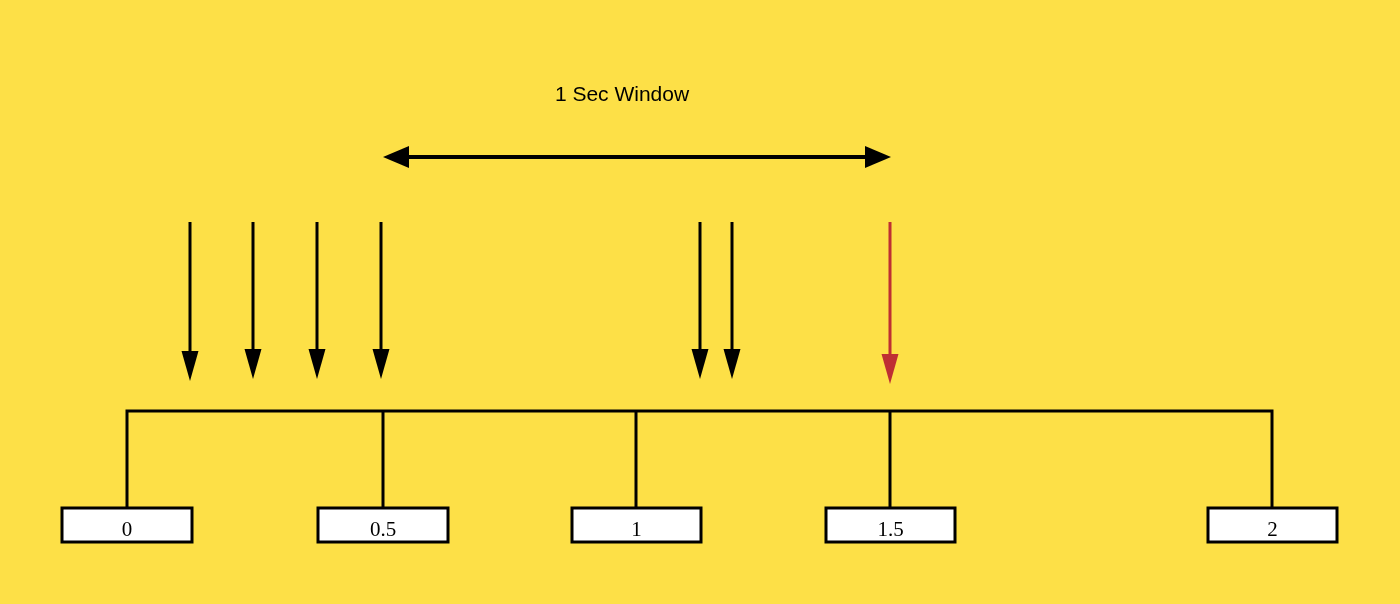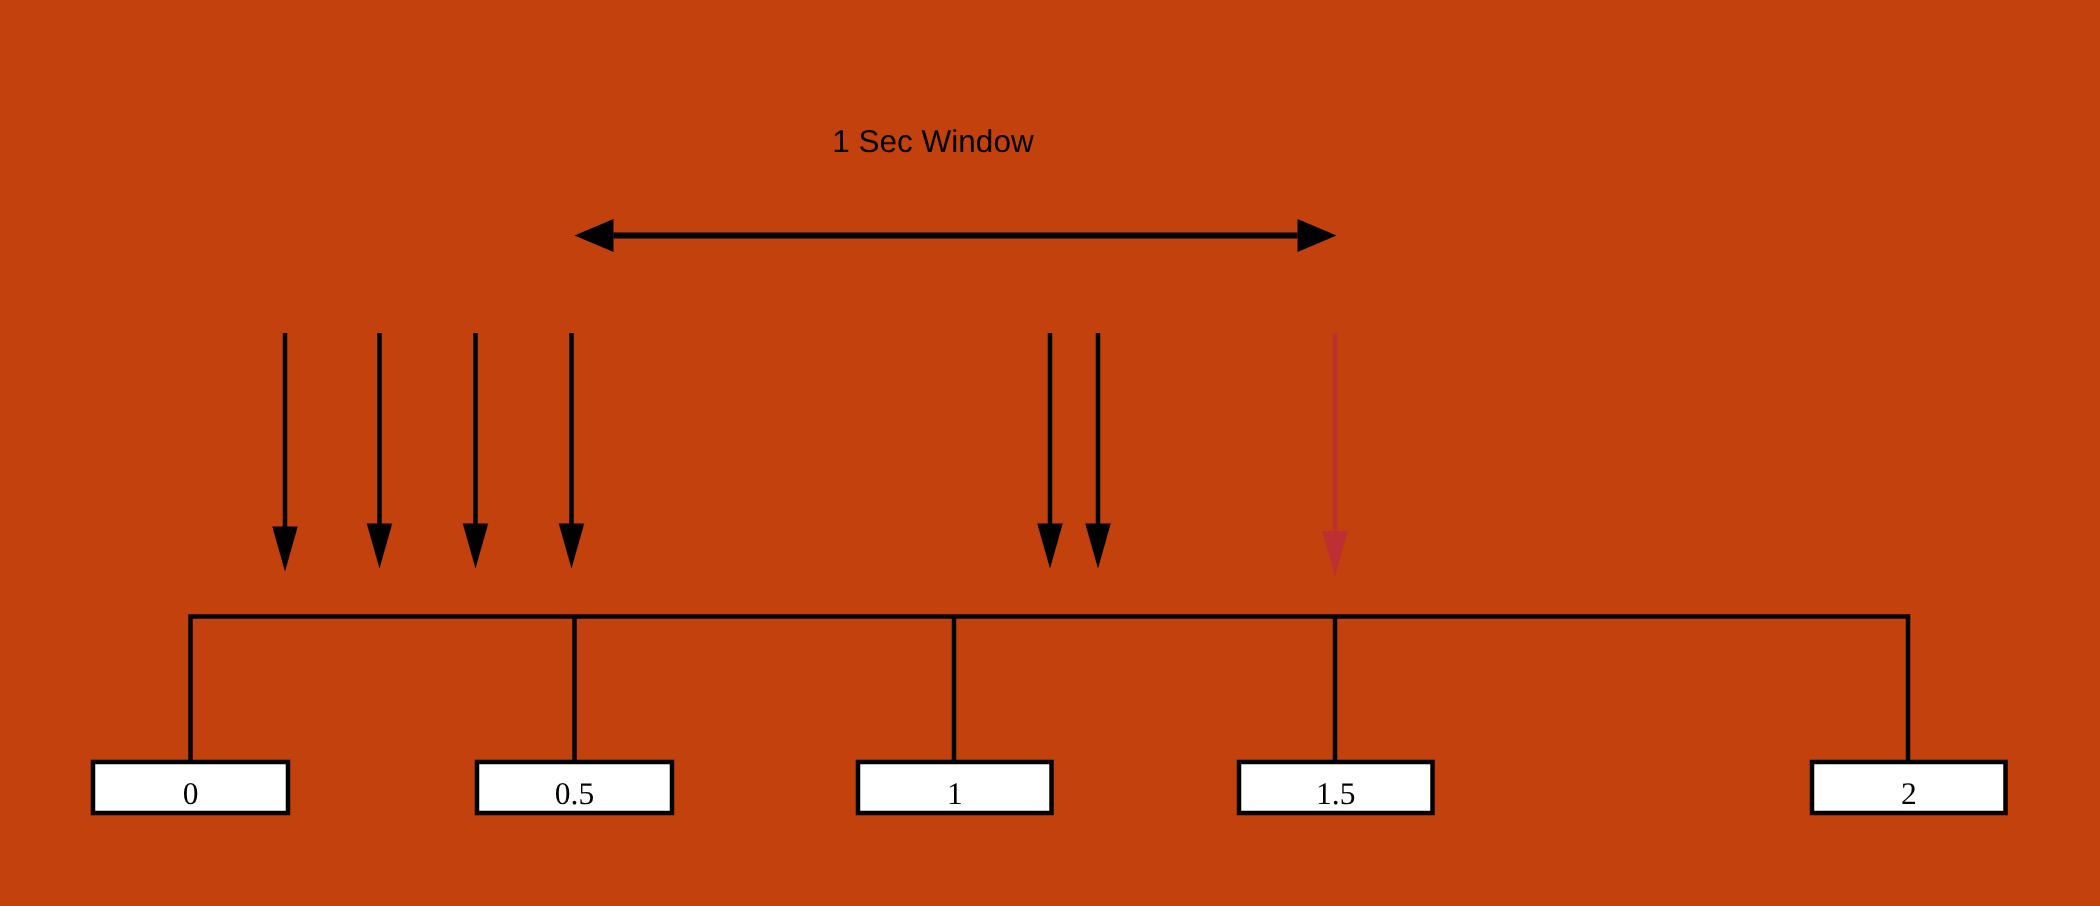--- a/index.html
+++ b/index.html
@@ -11,21 +11,21 @@
   body {
     font-family: "Liberation Sans", sans-serif;
     width: 1400px;
     height: 604px;
     overflow: hidden;
   }
   #diagram-root {
     position: relative;
     width: 1400px;
     height: 604px;
-    background: #c2410c;
+    background: #fde047;
   }
   #diagram-svg {
     position: absolute;
     left: 0;
     top: 0;
     width: 1400px;
     height: 604px;
     display: block;
   }
   .window-label {

